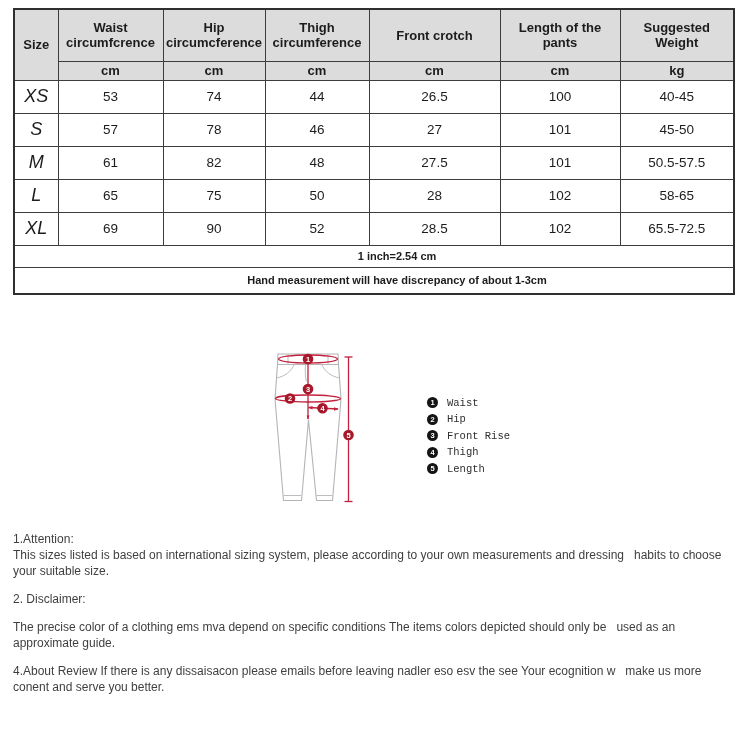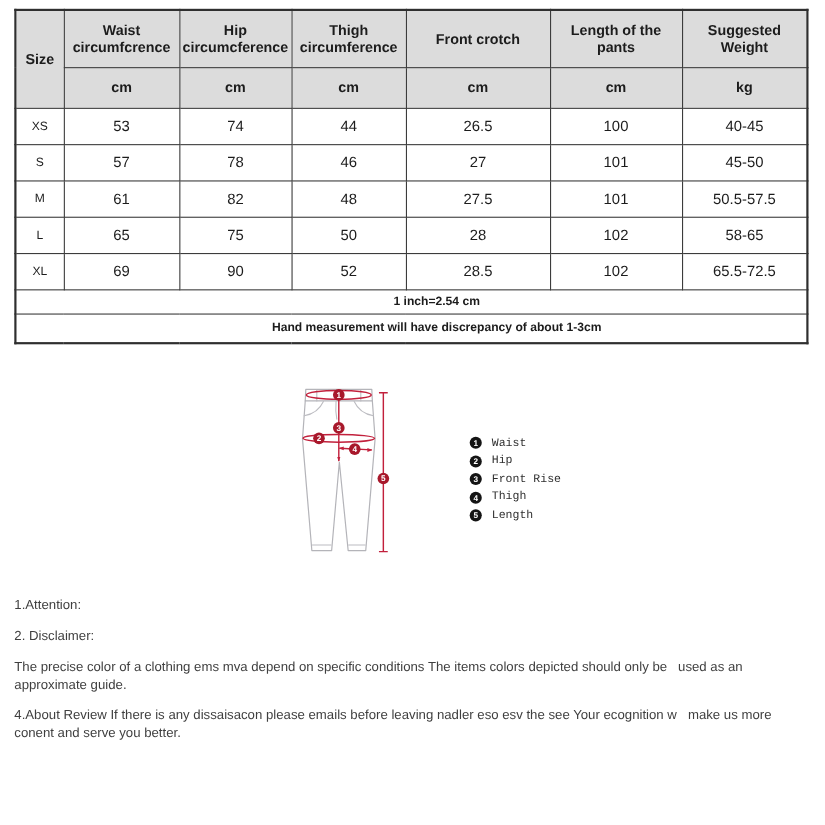--- a/index.html
+++ b/index.html
@@ -9,24 +9,24 @@
 
   
   #table-wrap{position:absolute;left:13px;top:8px;width:724px;}
   table.size-chart{border-collapse:collapse;table-layout:fixed;width:722px;
                    border:2px solid #2f2f2f;}
   table.size-chart th,table.size-chart td{border:1px solid #3c3c3c;text-align:center;
                    vertical-align:middle;padding:0 2px;overflow:hidden;}
   tr.title-row{height:52px;}
   tr.title-row th{background:#dcdcdc;font-size:13px;font-weight:bold;line-height:15px;}
   th.size-head{background:#dcdcdc;font-size:13px;font-weight:bold;}
-  tr.unit-row{height:37px;}
+  tr.unit-row{height:19px;}
   tr.unit-row th{background:#dcdcdc;font-size:13px;font-weight:bold;}
   tr.data-row{height:33px;}
-  tr.data-row th{font-size:11px;font-weight:normal;}
+  tr.data-row th{font-size:18px;font-weight:normal;font-style:italic;}
   tr.data-row td{font-size:13.5px;font-weight:normal;}
   tr.note-row-1{height:22px;}
   tr.note-row-2{height:27px;}
   tr.note-row-1 td,tr.note-row-2 td{font-size:11px;font-weight:bold;padding-left:48px;}
 
   
   #pants-svg{position:absolute;left:250px;top:345px;width:120px;height:170px;}
   .pants-line{fill:none;stroke:#b4b4b9;stroke-width:1.1;stroke-linecap:round;stroke-linejoin:round;}
   .pants-detail{fill:none;stroke:#bcbcc1;stroke-width:1;stroke-linecap:round;}
   .measure{fill:none;stroke:#c2203c;stroke-width:1.3;}
@@ -38,21 +38,21 @@
   .legend-row{display:flex;align-items:center;height:11px;margin-bottom:5.5px;}
   .legend-badge{width:11px;height:11px;border-radius:50%;background:#141414;color:#fff;
                 font-size:7.5px;font-weight:bold;display:flex;align-items:center;
                 justify-content:center;line-height:11px;flex:0 0 11px;}
   .legend-label{margin-left:9px;font-size:10.5px;color:#2e2e2e;white-space:nowrap;font-family:Liberation Mono, monospace;}
 
   
   #notes{position:absolute;left:13px;top:531px;width:726px;color:#3f3f3f;}
   .note{margin:0 0 12px 0;}
   .note-heading,.note-body{font-size:12px;line-height:16px;font-weight:normal;
-                           white-space:pre-wrap;word-wrap:break-word;margin-top:11px;}
+                           white-space:pre-wrap;word-wrap:break-word;}
 </style>
 </head>
 <body>
 
 <div id="canvas">
 
   <div id="table-wrap">
     <table class="size-chart">
       <colgroup>
         <col style="width:44px">
@@ -200,20 +200,21 @@
     </div>
     <div class="legend-row">
       <span class="legend-badge">5</span>
       <span class="legend-label">Length</span>
     </div>
   </div>
 
   <div id="notes">
     <div class="note">
       <div class="note-heading">1.Attention:</div>
+      <div class="note-body">This sizes listed is based on international sizing system, please according to your own measurements and dressing   habits to choose your suitable size.</div>
     </div>
     <div class="note">
       <div class="note-heading">2. Disclaimer:</div>
     </div>
     <div class="note">
       <div class="note-body">The precise color of a clothing ems mva depend on specific conditions The items colors depicted should only be   used as an approximate guide.</div>
     </div>
     <div class="note">
       <div class="note-body">4.About Review If there is any dissaisacon please emails before leaving nadler eso esv the see Your ecognition w   make us more conent and serve you better.</div>
     </div>

